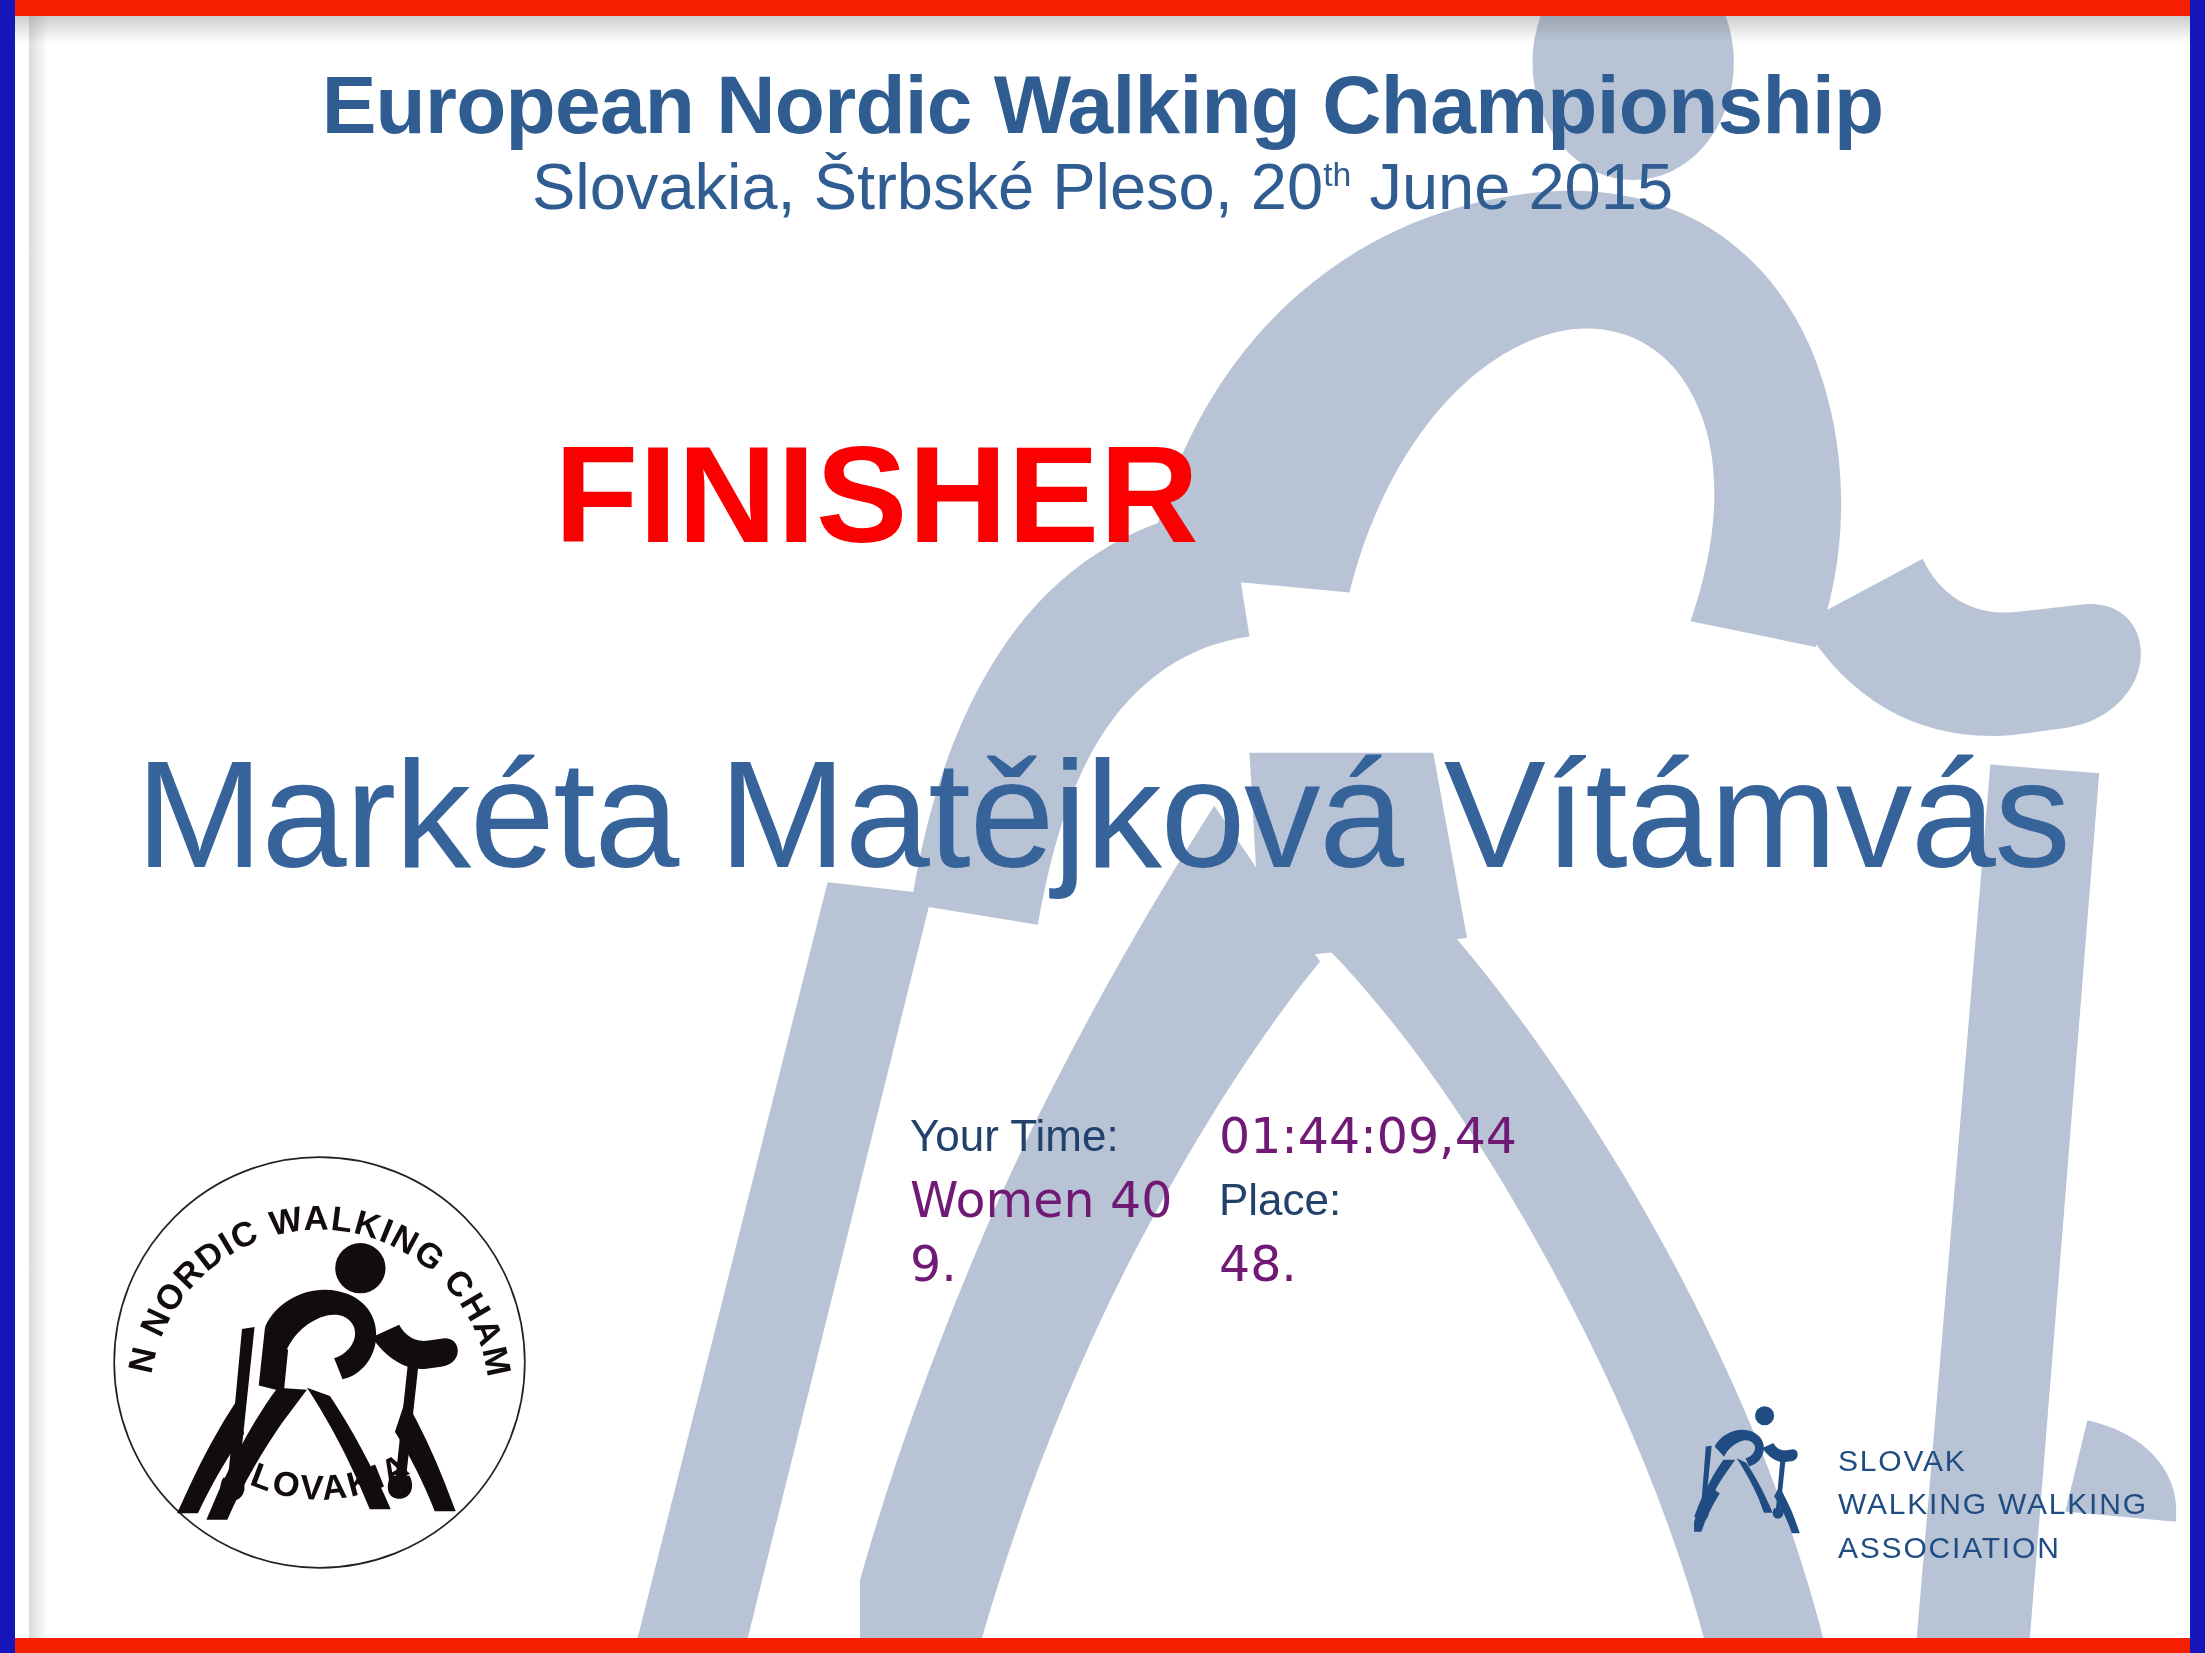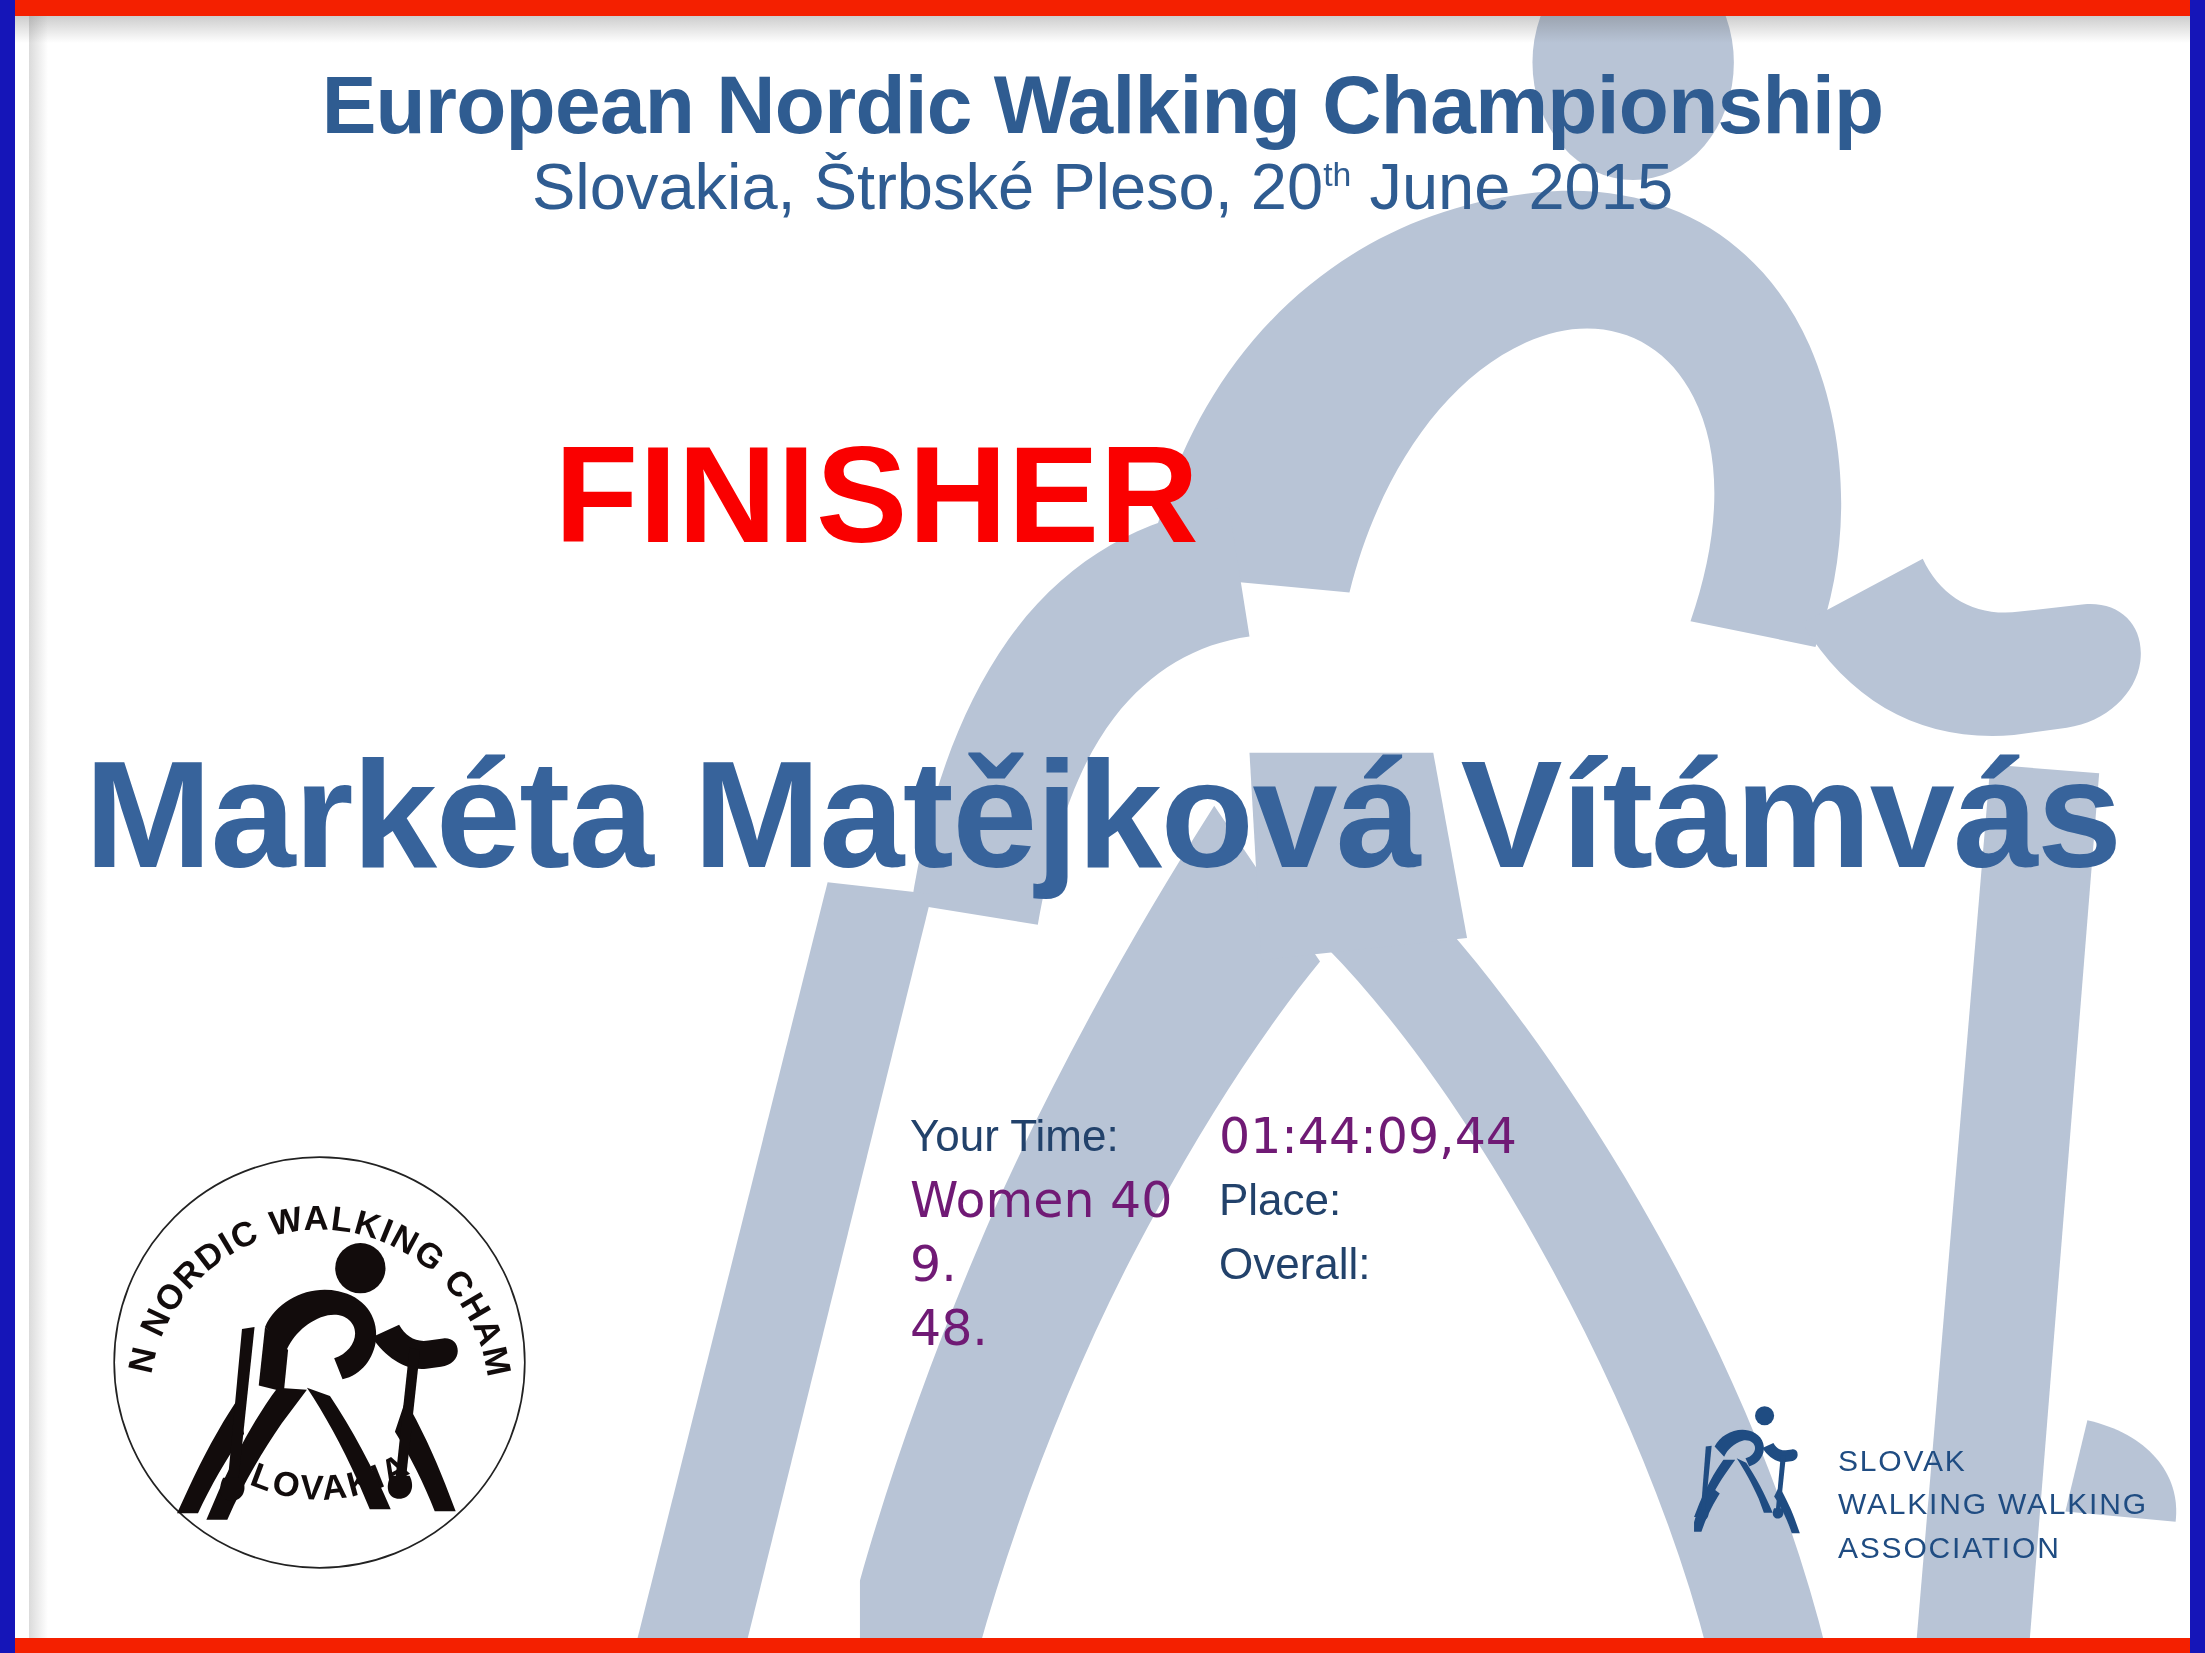--- a/index.html
+++ b/index.html
@@ -127,21 +127,21 @@
     left: 0;
     width: 2205px;
     text-align: center;
     z-index: 12;
     overflow: visible;
     white-space: nowrap;
   }
   .athlete-name {
     display: inline-block;
     font-size: 153px;
-    font-weight: bold;
+    font-weight: normal;
     color: #37639B;
     line-height: 1.18;
     letter-spacing: -1.5px;
     white-space: nowrap;
   }
 
   
   .results {
     position: absolute;
     top: 1107px;
@@ -273,21 +273,20 @@
 
   <div class="results">
     <div class="result-label">Your Time:</div>
     <div class="result-value">01:44:09,44</div>
 
     <div class="result-value">Women 40</div>
 
     <div class="result-label">Place:</div>
     <div class="result-value">9.</div>
 
-    <div class="result-label">Overall:</div>
     <div class="result-value">48.</div>
   </div>
 
   <svg class="champ-logo" viewBox="0 0 400 400" aria-hidden="true">
     <defs>
       <path id="arcTop" d="M 40,210 A 162,162 0 0 1 360,210" fill="none"></path>
       <path id="arcBottom" d="M 72,268 A 162,162 0 0 0 328,268" fill="none"></path>
     </defs>
     <circle cx="200" cy="200" r="196" fill="#ffffff" stroke="#222222" stroke-width="1.6"></circle>
     <text font-family="Liberation Sans, sans-serif" font-size="33" font-weight="bold" fill="#120C0C" letter-spacing="1.4">

